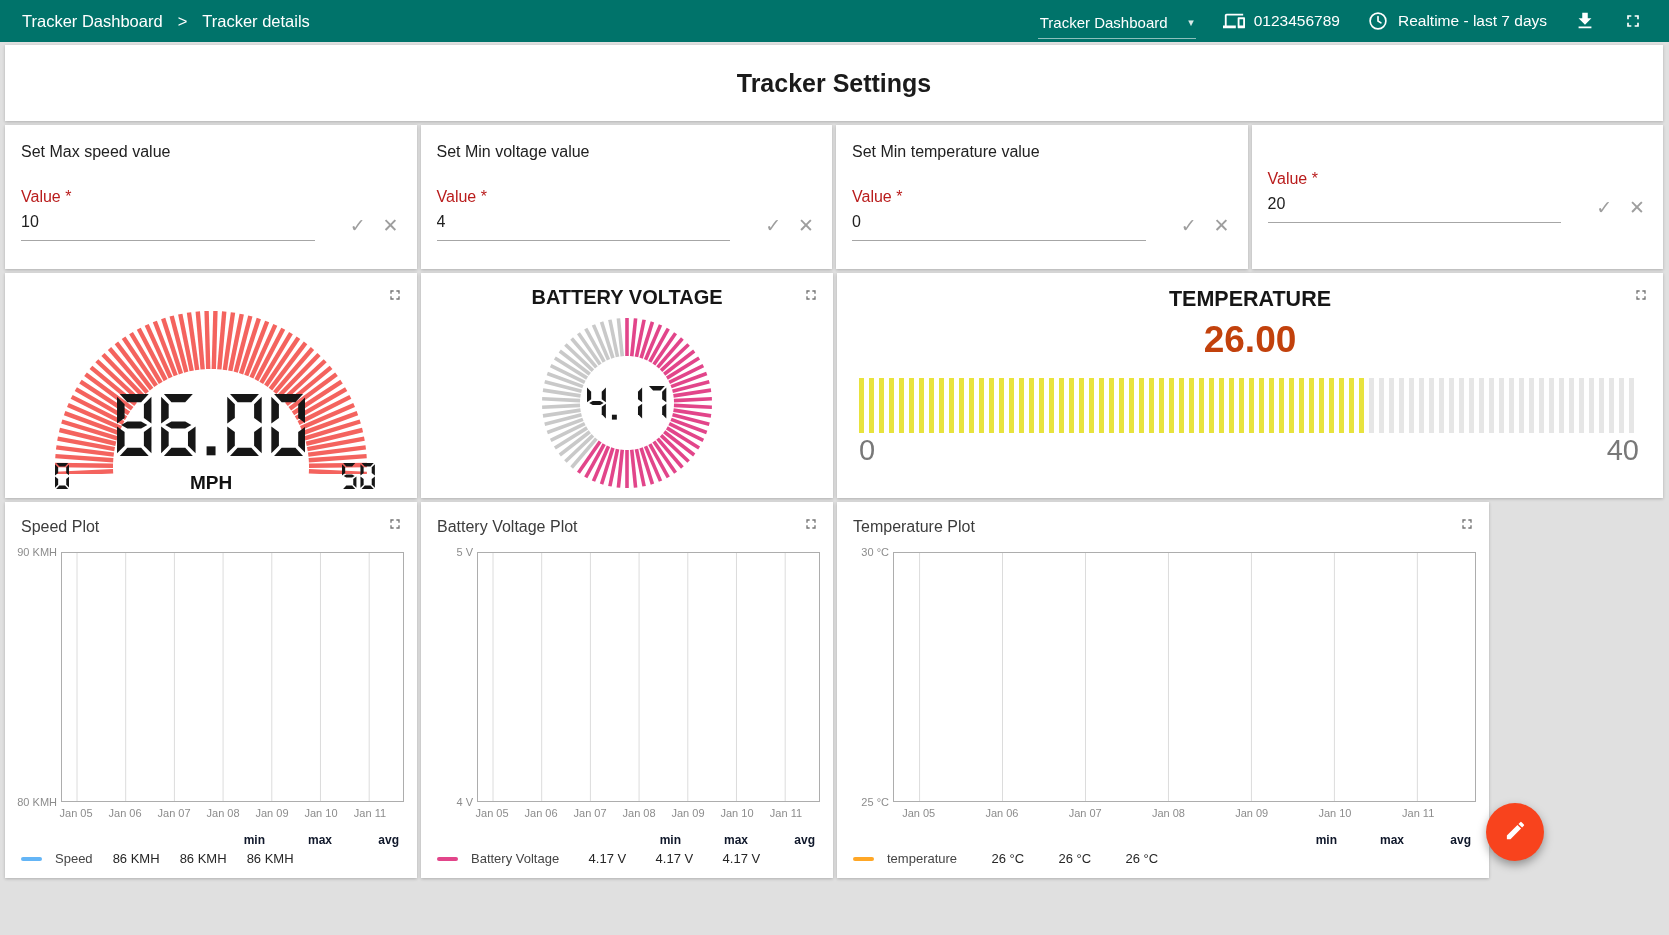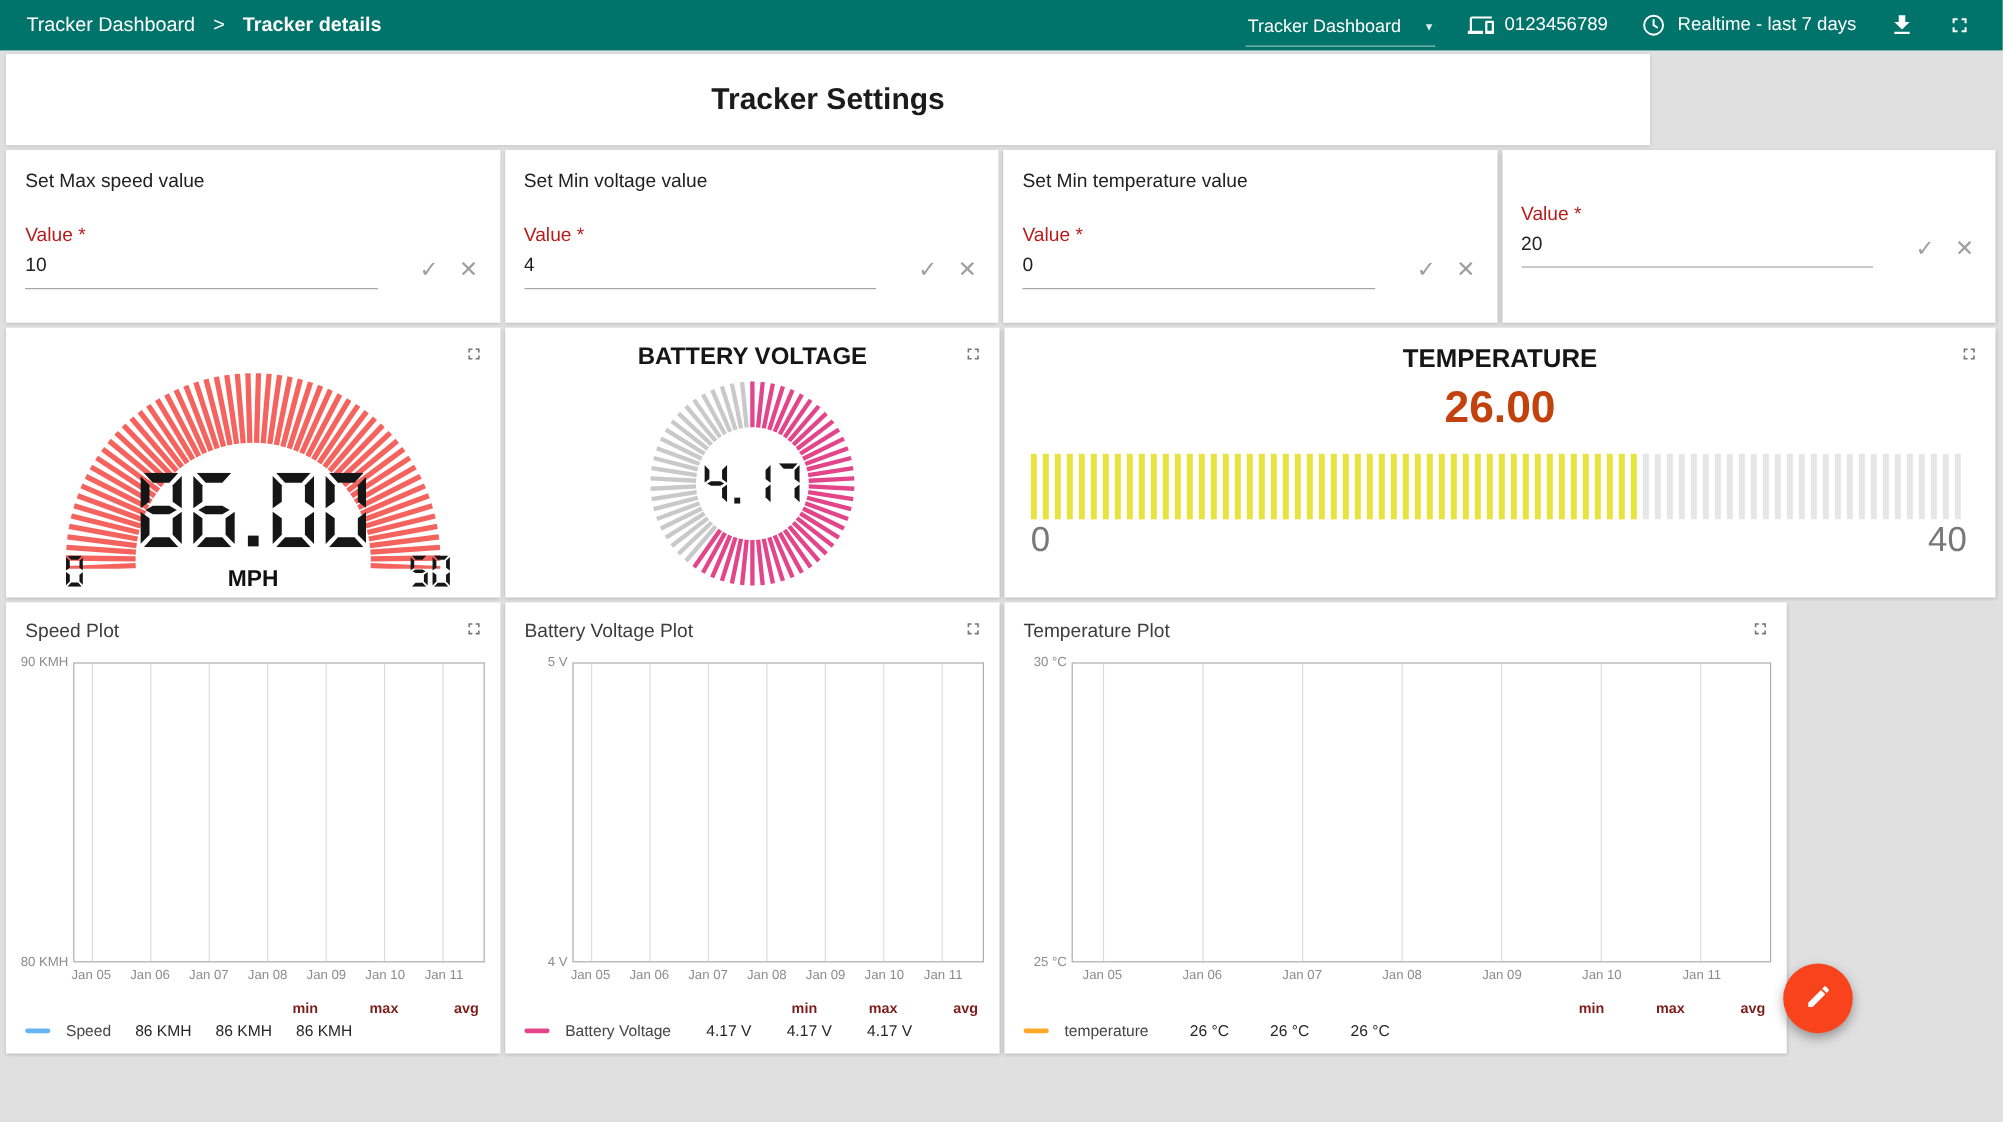--- a/index.html
+++ b/index.html
@@ -3,33 +3,33 @@
 <meta charset="utf-8">
 <style>
   * { margin:0; padding:0; box-sizing:border-box; }
   html,body { width:1669px; height:935px; overflow:hidden; }
   body { background:#e0e0e0; font-family:"Liberation Sans", sans-serif; position:relative; color:#212121; }
 
   
   .topbar { position:absolute; left:0; top:0; width:1669px; height:42px; background:#00736a;
             color:#fff; display:flex; align-items:center; padding:0 26px 0 22px; }
   .crumb { display:flex; align-items:center; gap:15px; font-size:16.5px; }
-  .crumb .cur { font-weight:bold; }
+  .crumb .cur { font-weight:normal; }
   .top-right { margin-left:auto; display:flex; align-items:center; gap:27px; }
   .dash-select { display:flex; align-items:center; justify-content:space-between; width:158px;
                  font-size:15px; border-bottom:1px solid rgba(255,255,255,.55); padding:2px 2px 7px 2px;
                  position:relative; top:4px; cursor:pointer; }
   .caret { font-size:11px; opacity:.85; }
   .top-item { display:flex; align-items:center; gap:9px; font-size:15.5px; cursor:pointer; }
   .icon-btn { background:none; border:none; color:#fff; display:flex; align-items:center; cursor:pointer; }
   .topbar svg { display:block; }
 
   
   .card { background:#fff; box-shadow:0 1px 3px rgba(0,0,0,.22); position:relative; }
-  .row-title   { position:absolute; left:5px; top:45px;  width:1370px; height:76px; }
+  .row-title   { position:absolute; left:5px; top:45px;  width:1658px; height:76px; }
   .row-settings{ position:absolute; left:5px; top:125px; width:1658px; height:144px; display:flex; gap:4px; }
   .row-gauges  { position:absolute; left:5px; top:273px; width:1658px; height:225px; display:flex; gap:4px; }
   .row-plots   { position:absolute; left:5px; top:502px; width:1484px; height:376px; display:flex; gap:4px; }
   .w1 { width:412px; flex:none; } .grow { flex:1; }
 
   .page-title { display:flex; align-items:center; justify-content:center; height:100%;
                 font-size:25px; font-weight:bold; color:#1b1b1b; }
 
   
   .setting-card { flex:1 1 0; padding:18px 16px; }
@@ -67,21 +67,21 @@
   .plot-card { overflow:visible; }
   .plot-title { position:absolute; left:16px; top:16px; font-size:16px; color:#3c3c3c; }
   .plot-area { position:absolute; left:56px; right:13px; top:50px; height:250px;
                border:1px solid #adadad; cursor:crosshair; }
   .plot-area svg { width:100%; height:100%; display:block; }
   .y-label { position:absolute; left:4px; width:48px; text-align:right; font-size:11px; color:#8c8c8c; }
   .y-top { top:44px; } .y-bottom { top:294px; }
   .x-ticks { position:absolute; left:56px; right:13px; top:305px; height:14px; font-size:11px; color:#8c8c8c; }
   .x-ticks span { position:absolute; transform:translateX(-50%); white-space:nowrap; }
   .legend-headers { position:absolute; left:16px; right:18px; top:331px; display:flex; justify-content:flex-end; }
-  .legend-headers span { width:67px; text-align:right; font-size:12px; font-weight:bold; color:#7f1d1d; }
+  .legend-headers span { width:67px; text-align:right; font-size:12px; font-weight:bold; color:#0f172a; }
   .legend-values { position:absolute; left:16px; right:18px; top:349px; display:flex; align-items:center; }
   .swatch { width:21px; height:4px; border-radius:2px; margin-right:13px; flex:none; }
   .series-name { font-size:13px; color:#454545; }
   .legend-values .stat { width:67px; text-align:right; font-size:13px; color:#262626; }
   .legend-values .stat:first-of-type { margin-left:auto; }
 
   
   .fab { position:absolute; left:1486px; top:803px; width:58px; height:58px; border-radius:50%;
          background:#f8431d; border:none; display:flex; align-items:center; justify-content:center;
          box-shadow:0 4px 10px rgba(0,0,0,.35); cursor:pointer; z-index:20; }

